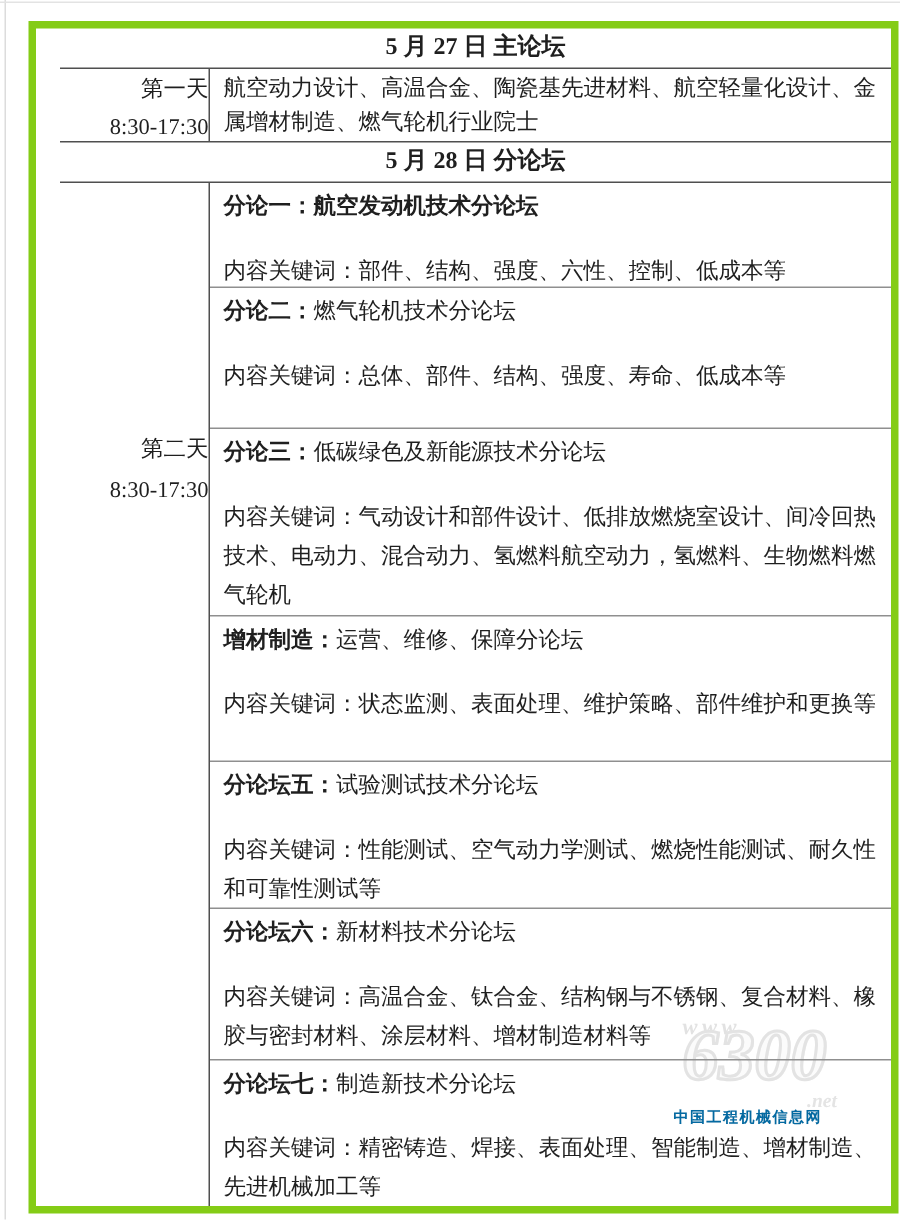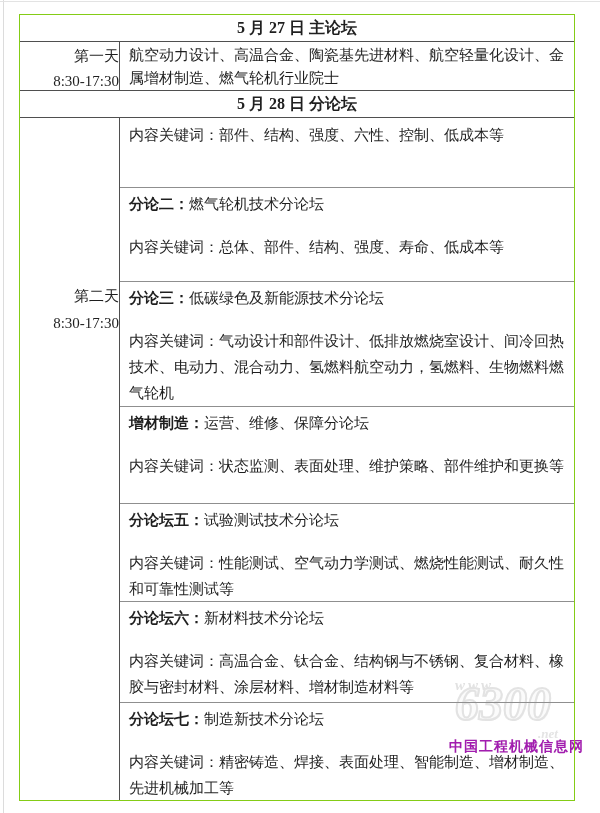--- a/index.html
+++ b/index.html
@@ -30,30 +30,31 @@
     -webkit-text-stroke:2px #e3e3e3;
     text-shadow:1px 1px 0 #ededed;
   }
   .wm-net{
     position:absolute;left:95px;top:54px;
     font-style:italic;font-weight:bold;font-size:13px;
     color:#e4e4e4;
   }
   .wm-site{
     position:absolute;left:6px;top:66px;
-    font-weight:bold;font-size:14px;letter-spacing:1px;white-space:nowrap;
-    color:#a21caf;text-shadow:0 0 1px #efefef;
+    font-weight:bold;font-size:10px;letter-spacing:1px;white-space:nowrap;
+    color:#0369a1;text-shadow:0 0 1px #efefef;
   }
 
   
   .doc-table{
     position:absolute;left:19px;top:14px;width:554px;
-    border:1px solid #84cc16;
+    border:5px solid #84cc16;
     z-index:1;background:transparent;
     font-size:15px;
+    padding-left:16px;
   }
   .h-row{
     height:26px;line-height:26px;
     border-bottom:1px solid #4f4f4f;
     text-align:center;font-weight:bold;font-size:16px;
   }
   .day-row{display:flex;border-bottom:1px solid #4f4f4f;}
   .day1-row{height:48px;}
   .day2-row{height:682px;border-bottom:none;}
   .col-l{
@@ -118,20 +119,21 @@
     <div class="h-row">5 月 28 日  分论坛</div>
 
     <div class="day-row day2-row">
       <div class="col-l">
         <div>第二天</div>
         <div>8:30-17:30</div>
       </div>
       <div class="col-r2">
 
         <div class="forum-block">
+          <div class="f-title full-bold"><span class="f-prefix">分论一：</span><span>航空发动机技术分论坛</span></div>
           <div class="f-kw">内容关键词：部件、结构、强度、六性、控制、低成本等</div>
         </div>
 
         <div class="forum-block">
           <div class="f-title"><span class="f-prefix">分论二：</span><span>燃气轮机技术分论坛</span></div>
           <div class="f-kw">内容关键词：总体、部件、结构、强度、寿命、低成本等</div>
         </div>
 
         <div class="forum-block">
           <div class="f-title"><span class="f-prefix">分论三：</span><span>低碳绿色及新能源技术分论坛</span></div>

